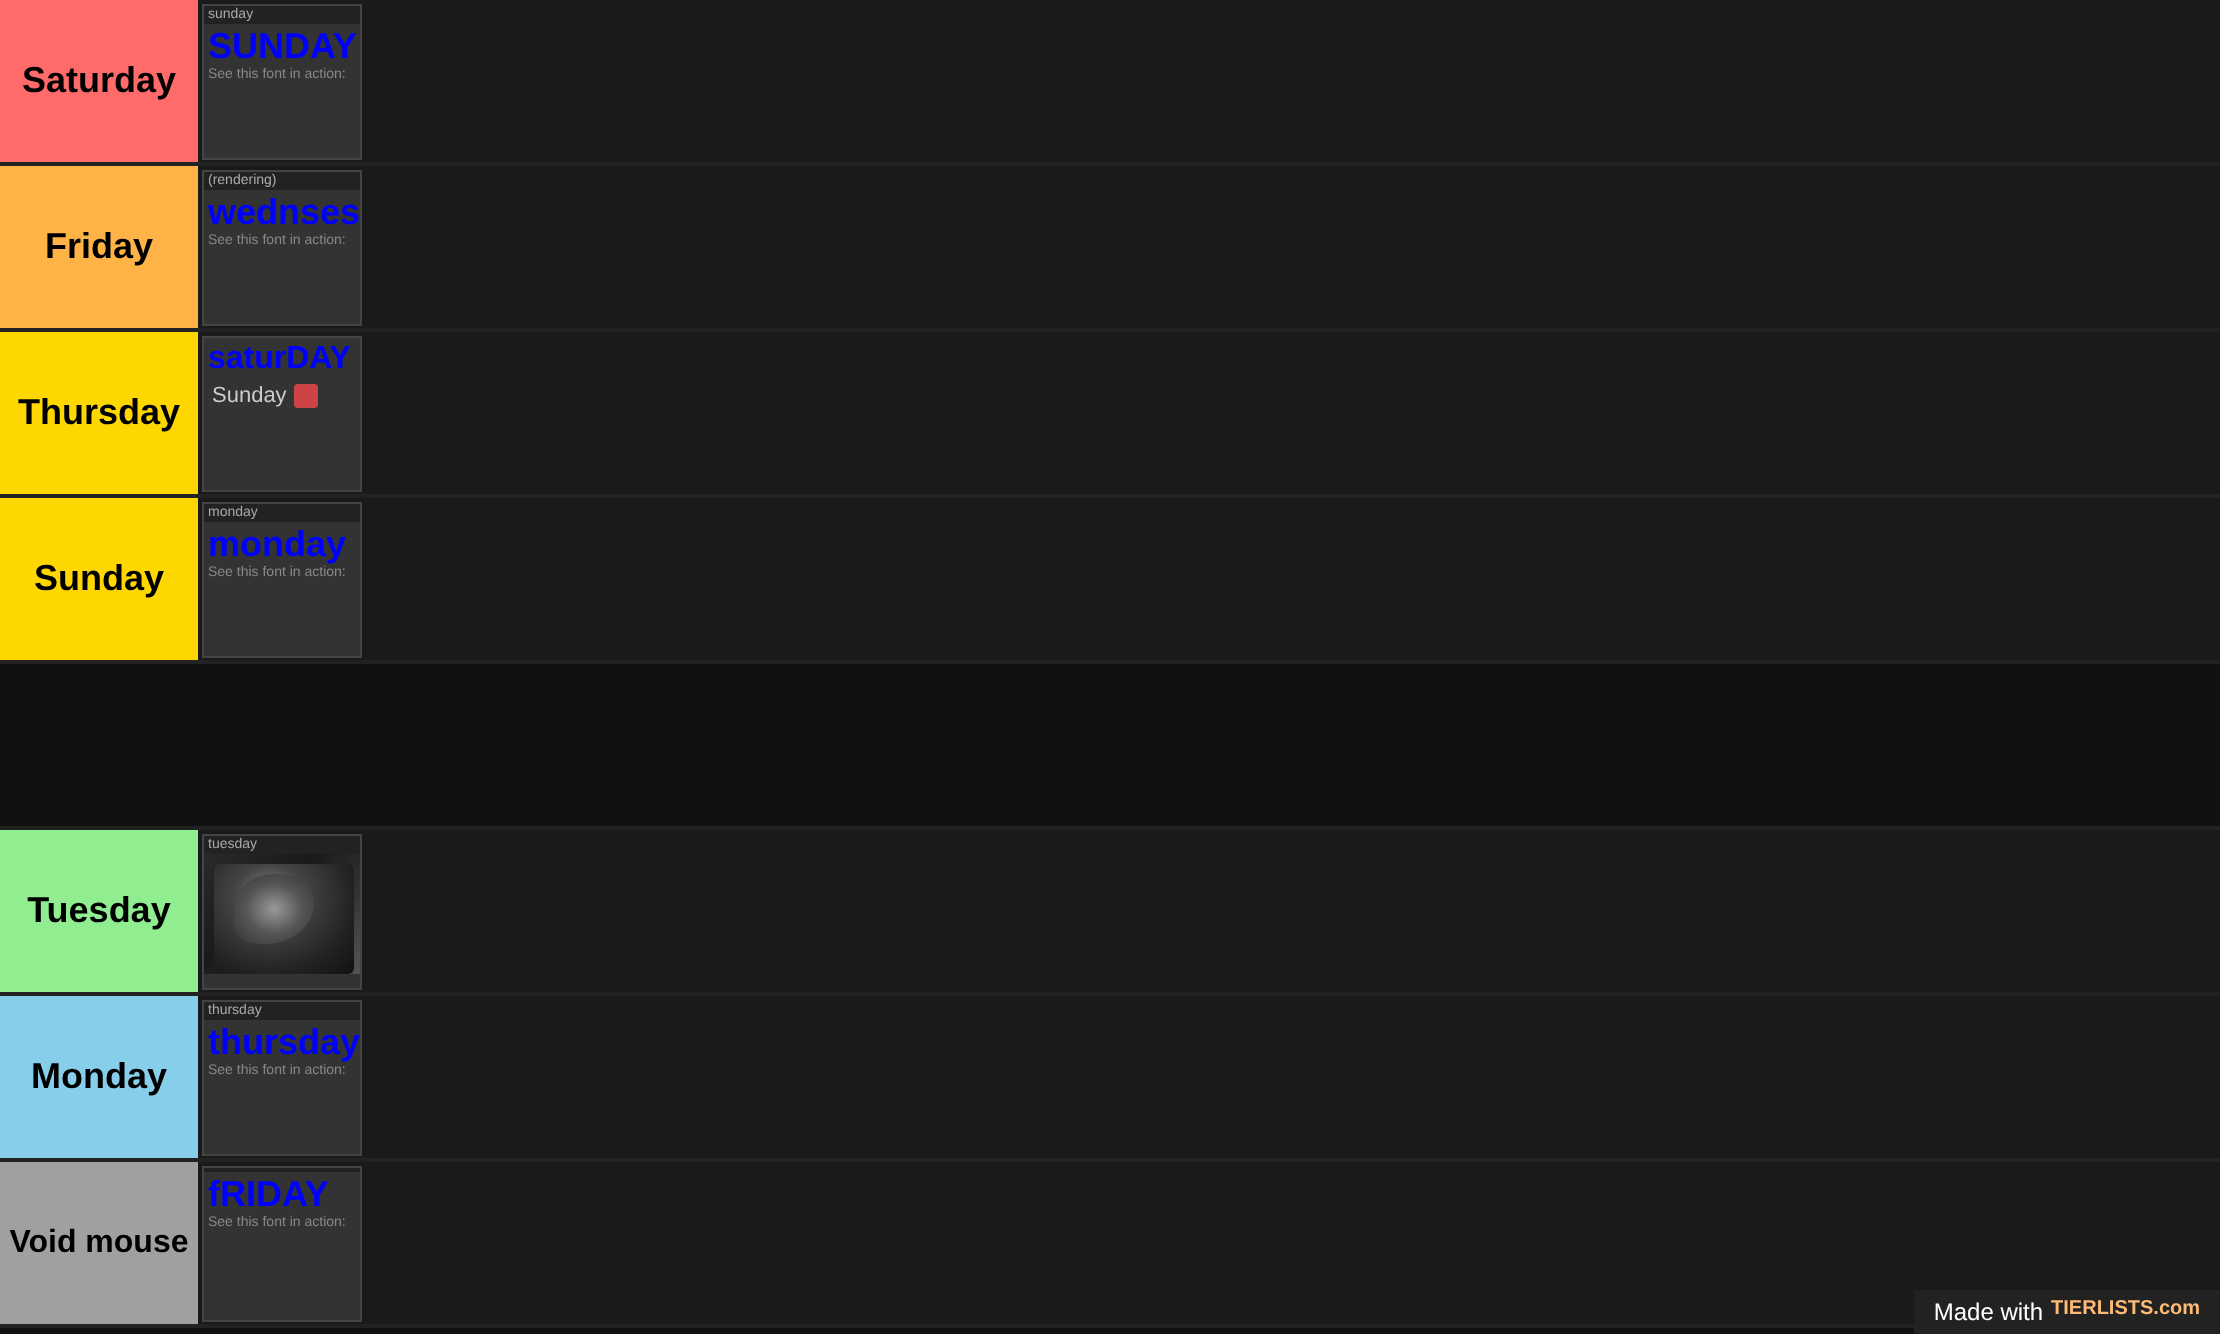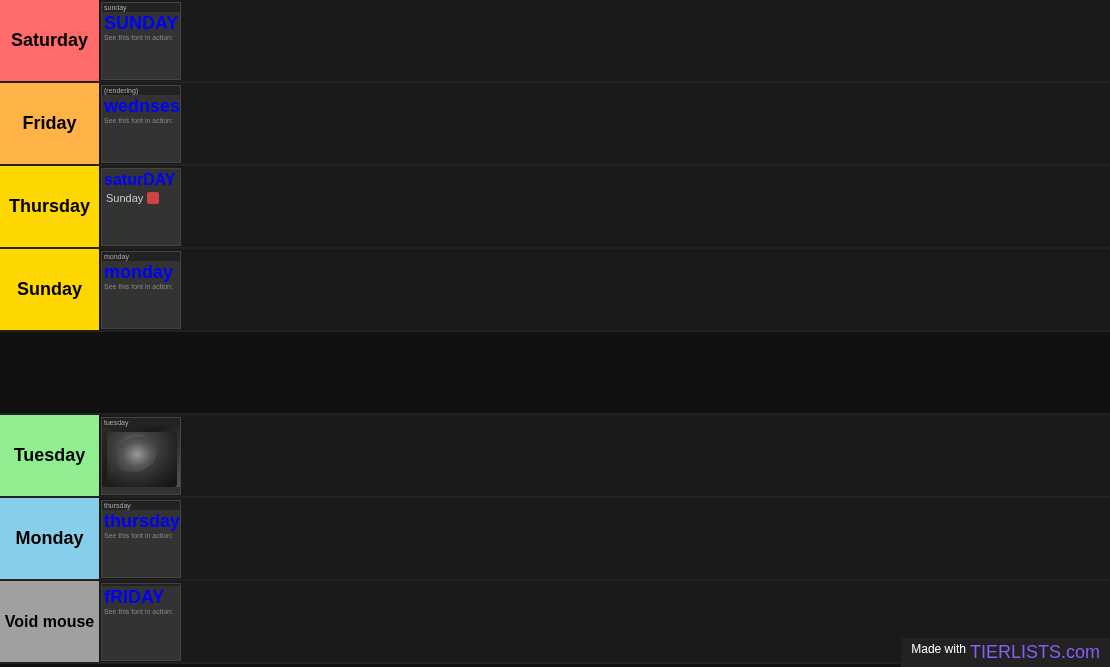--- a/index.html
+++ b/index.html
@@ -114,23 +114,23 @@
       bottom: 0;
       right: 0;
       background: #222;
       color: #fff;
       font-size: 12px;
       padding: 4px 10px;
       display: flex;
       gap: 4px;
     }
     .footer-logo {
-      font-weight: normal;
-      color: #8b5cf6;
-      font-size: 18px;
+      font-weight: bold;
+      color: #fdba74;
+      font-size: 10px;
     }
     .row-voidmouse .tier-label {
       font-size: 16px;
       text-align: right;
     }
   </style>
 </head>
 <body>
 
 <div id="app">

